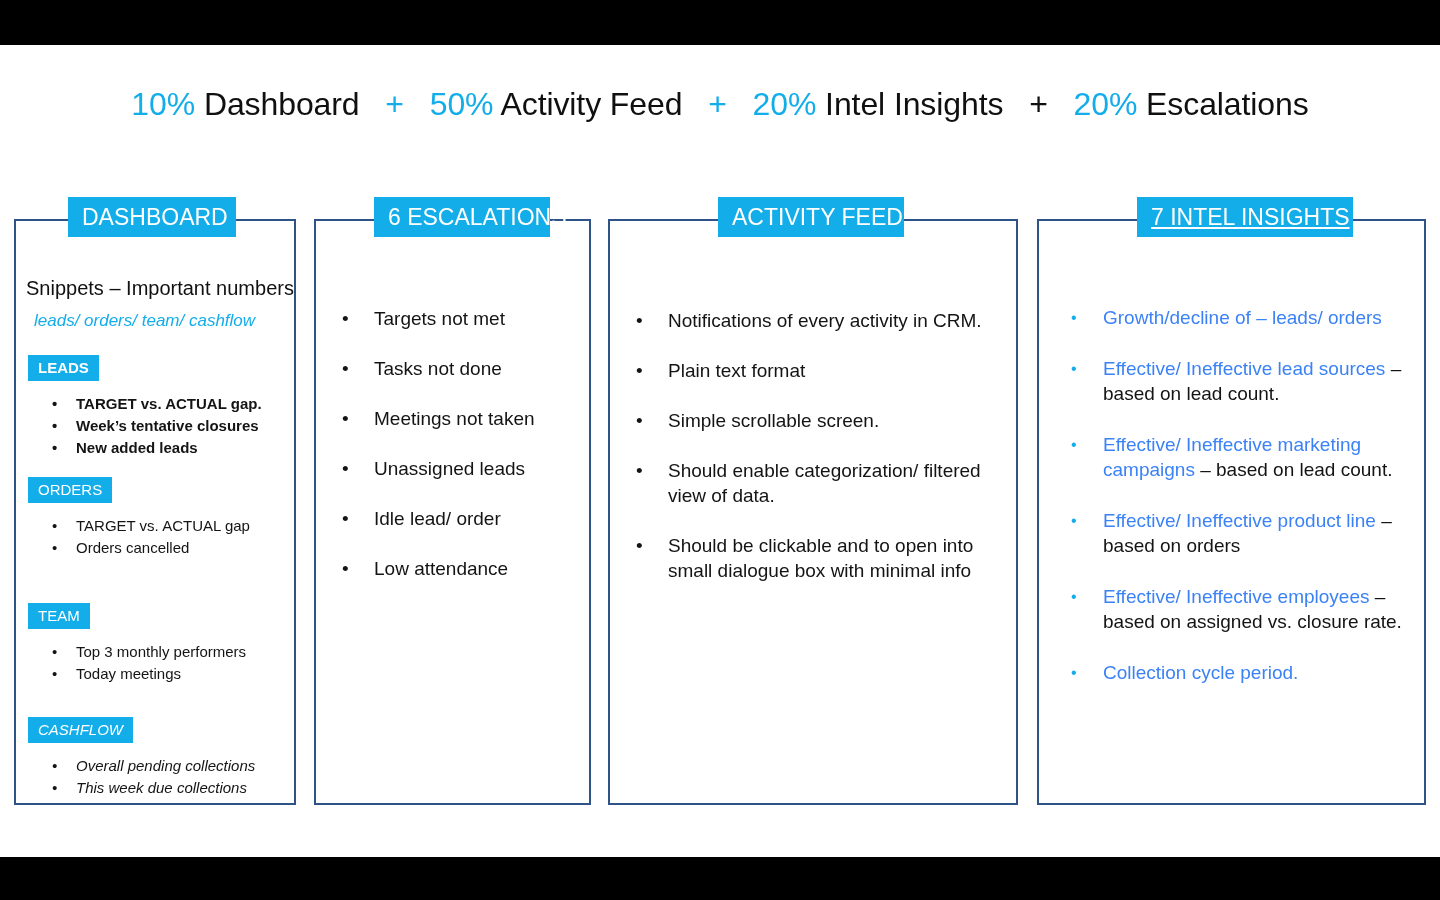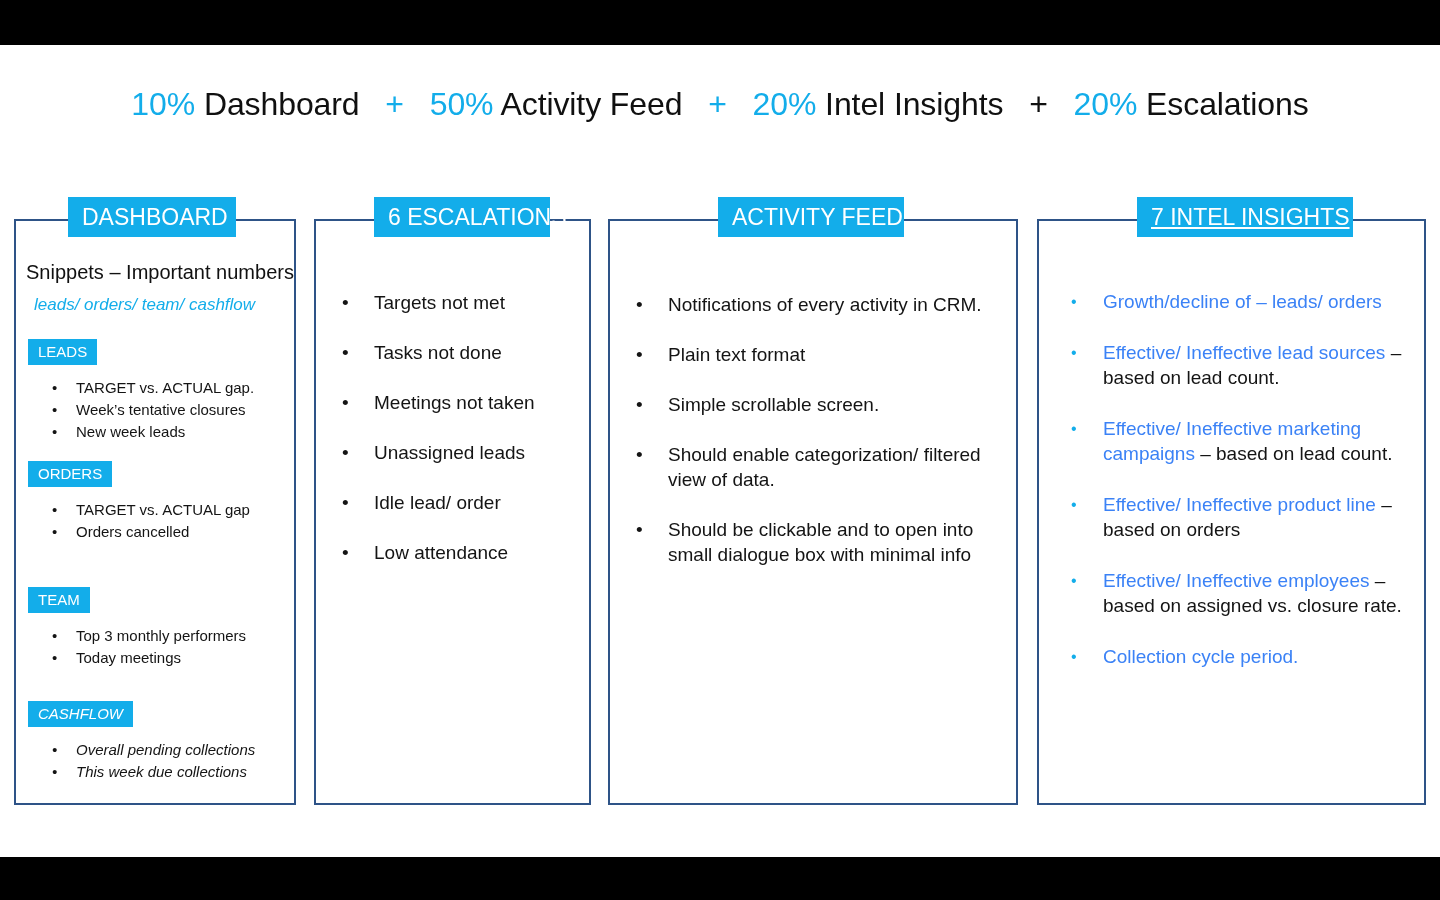--- a/index.html
+++ b/index.html
@@ -59,21 +59,21 @@
   #tab-escalations{left:374px;top:197px;width:176px;}
 
   
   #panel-activity{left:608px;top:219px;width:410px;height:586px;}
   #tab-activity{left:718px;top:197px;width:186px;}
 
   
   #panel-intel{left:1037px;top:219px;width:389px;height:586px;}
   #tab-intel{left:1137px;top:197px;width:216px;text-decoration:underline;}
 
-  .panel-body{position:absolute;left:0;top:0;width:100%;height:100%;}
+  .panel-body{position:absolute;left:0;top:16px;width:100%;height:100%;}
 
   
   .snip-title{
     position:absolute;left:10px;top:40px;width:272px;
     font-size:20px;color:#111;white-space:nowrap;
   }
   .snip-sub{
     position:absolute;left:18px;top:74px;
     font-size:17px;color:#13ADEA;font-style:italic;white-space:nowrap;
   }
@@ -87,21 +87,21 @@
   .sec-list li{
     position:relative;
     font-size:15px;color:#141414;
     line-height:22px;
     padding-left:48px;
     white-space:nowrap;
   }
   .sec-list li:before{
     content:"•";position:absolute;left:24px;top:0;font-size:15px;color:#141414;
   }
-  #sec-leads{top:118px;}
+  #sec-leads{top:118px;font-weight:bold;}
   #sec-orders{top:240px;}
   #sec-team{top:366px;}
   #sec-cashflow{top:480px;font-style:italic;}
   .sec-gap{height:12px;}
 
   
   .blist{position:absolute;margin:0;padding:0;list-style:none;}
   .blist li{
     position:relative;
     padding-left:58px;
@@ -158,21 +158,21 @@
   <div class="panel-body">
     <div class="snip-title">Snippets – Important numbers</div>
     <div class="snip-sub">leads/ orders/ team/ cashflow</div>
 
     <div class="sec" id="sec-leads">
       <div class="sec-badge">LEADS</div>
       <div class="sec-gap"></div>
       <ul class="sec-list">
         <li>TARGET vs. ACTUAL gap.</li>
         <li>Week’s tentative closures</li>
-        <li>New week leads</li>
+        <li>New added leads</li>
       </ul>
     </div>
 
     <div class="sec" id="sec-orders">
       <div class="sec-badge">ORDERS</div>
       <div class="sec-gap"></div>
       <ul class="sec-list">
         <li>TARGET vs. ACTUAL gap</li>
         <li>Orders cancelled</li>
       </ul>

